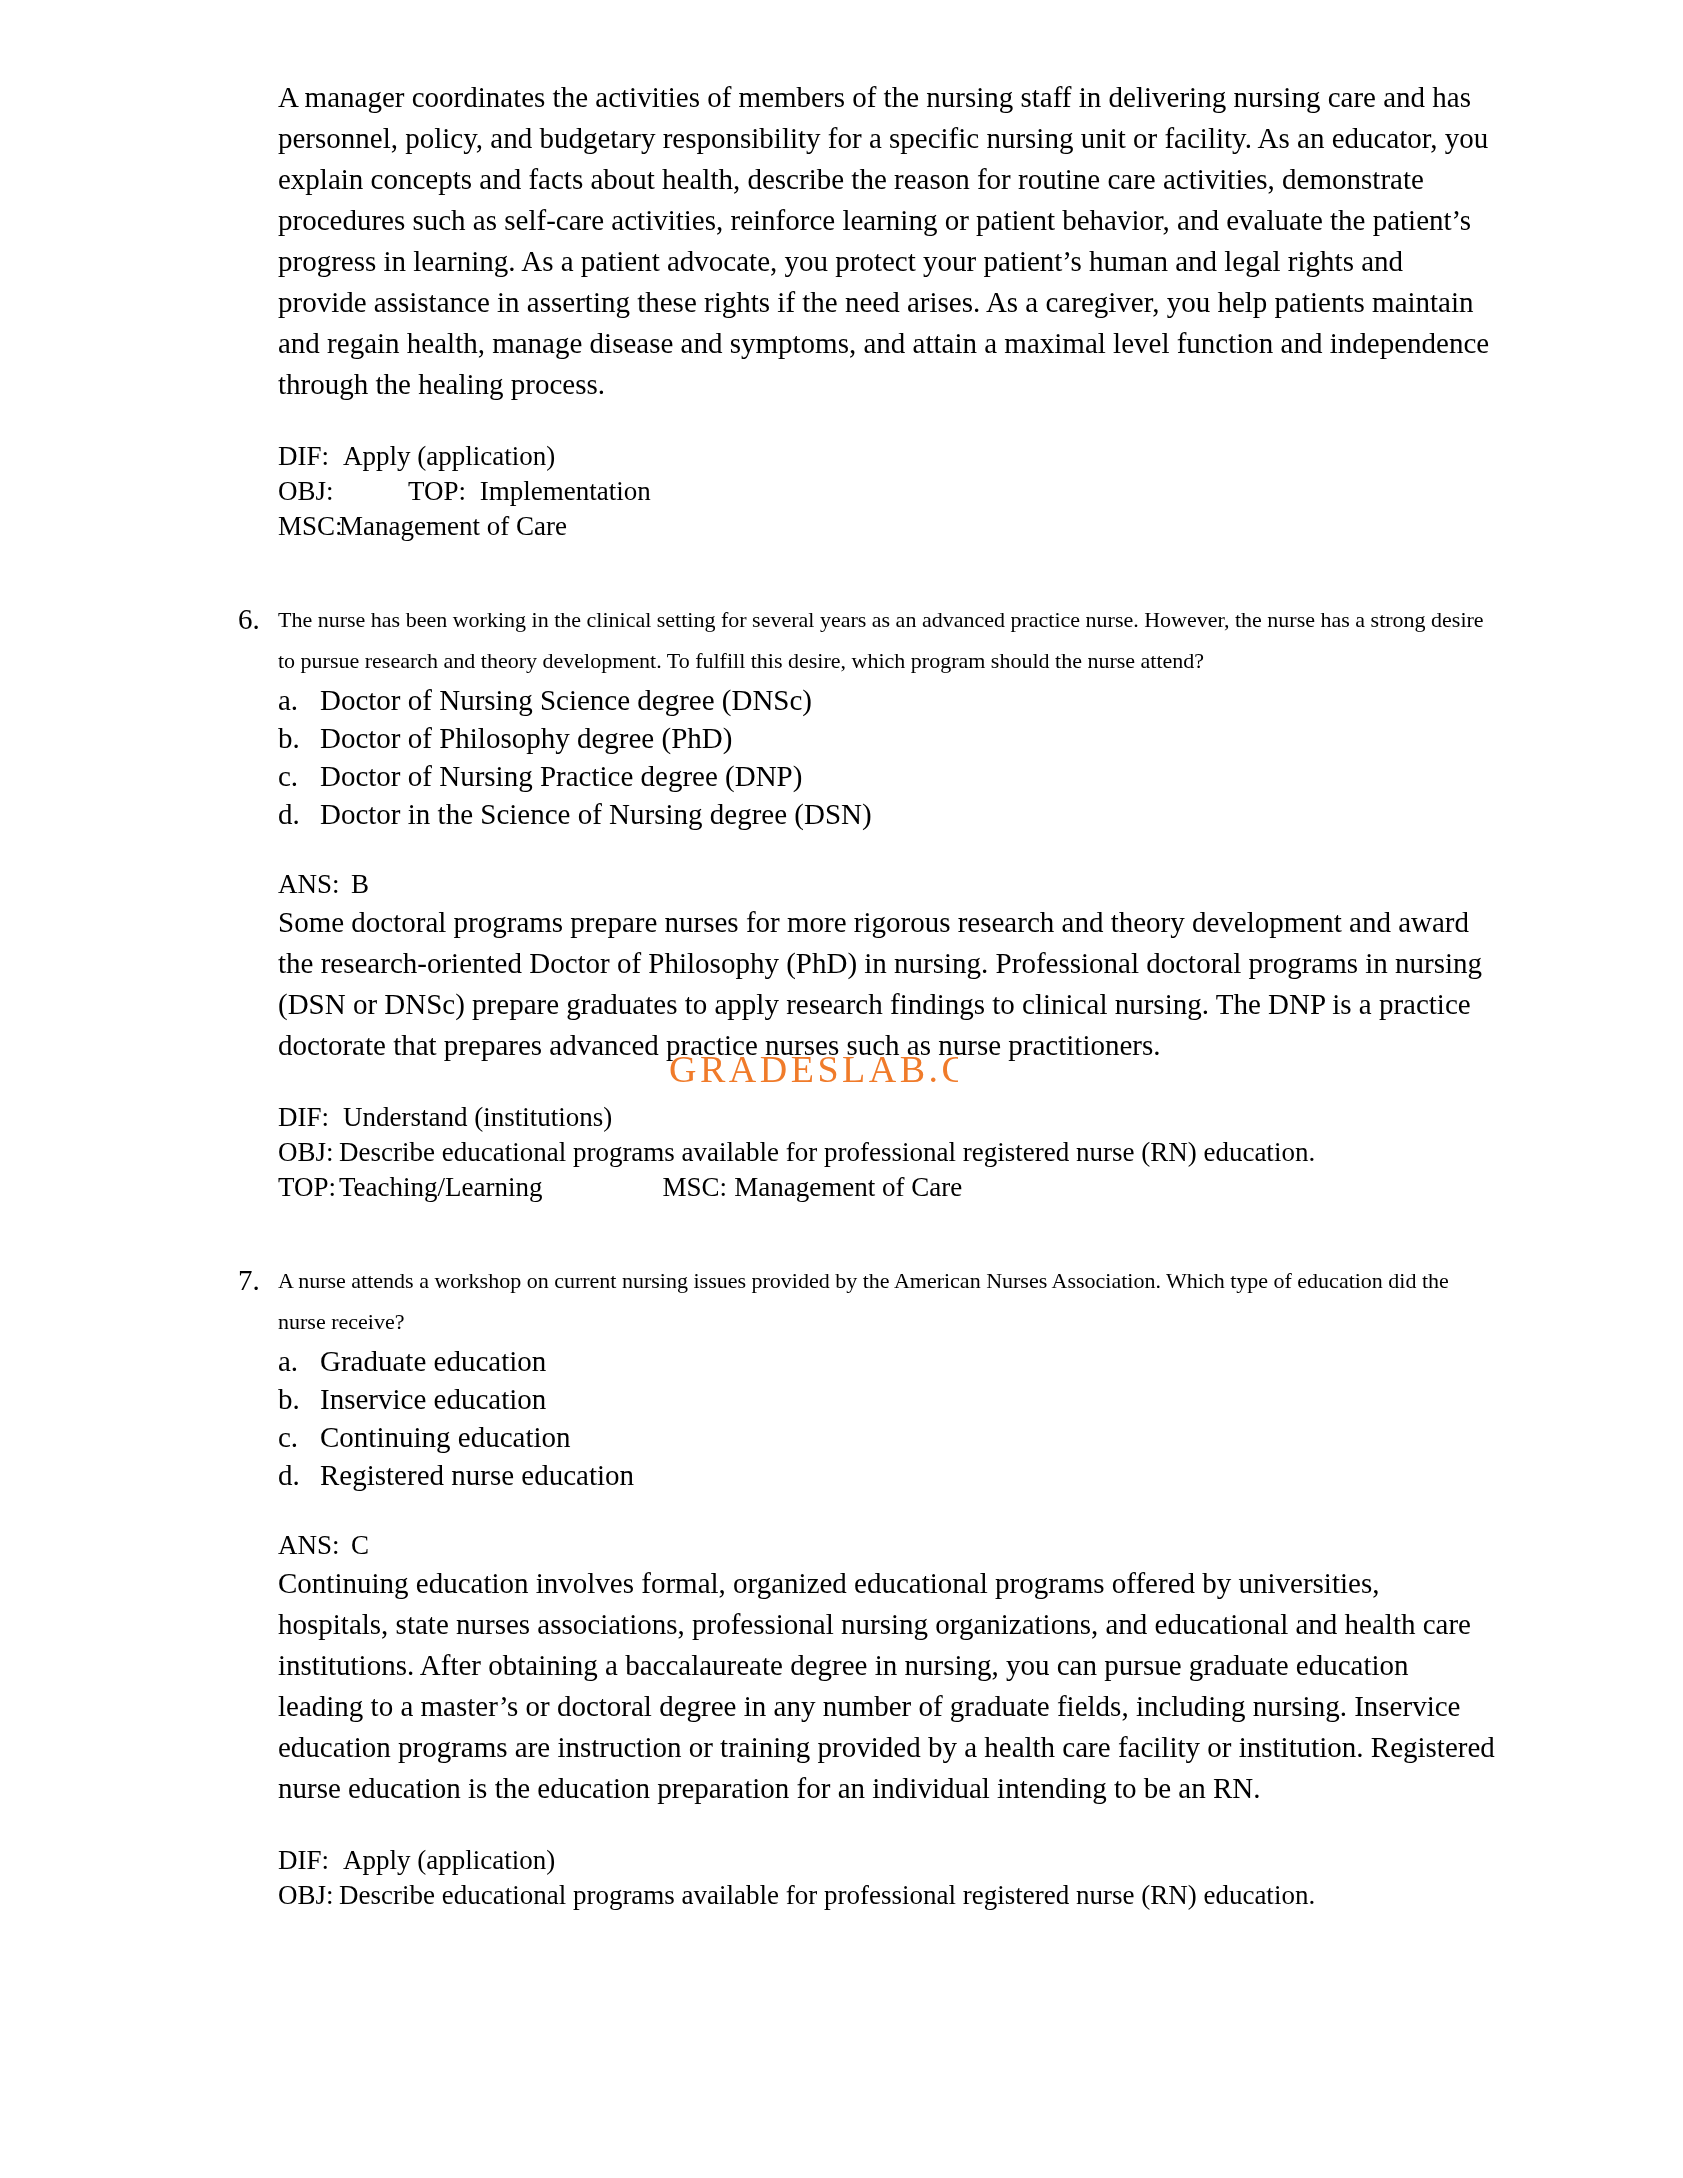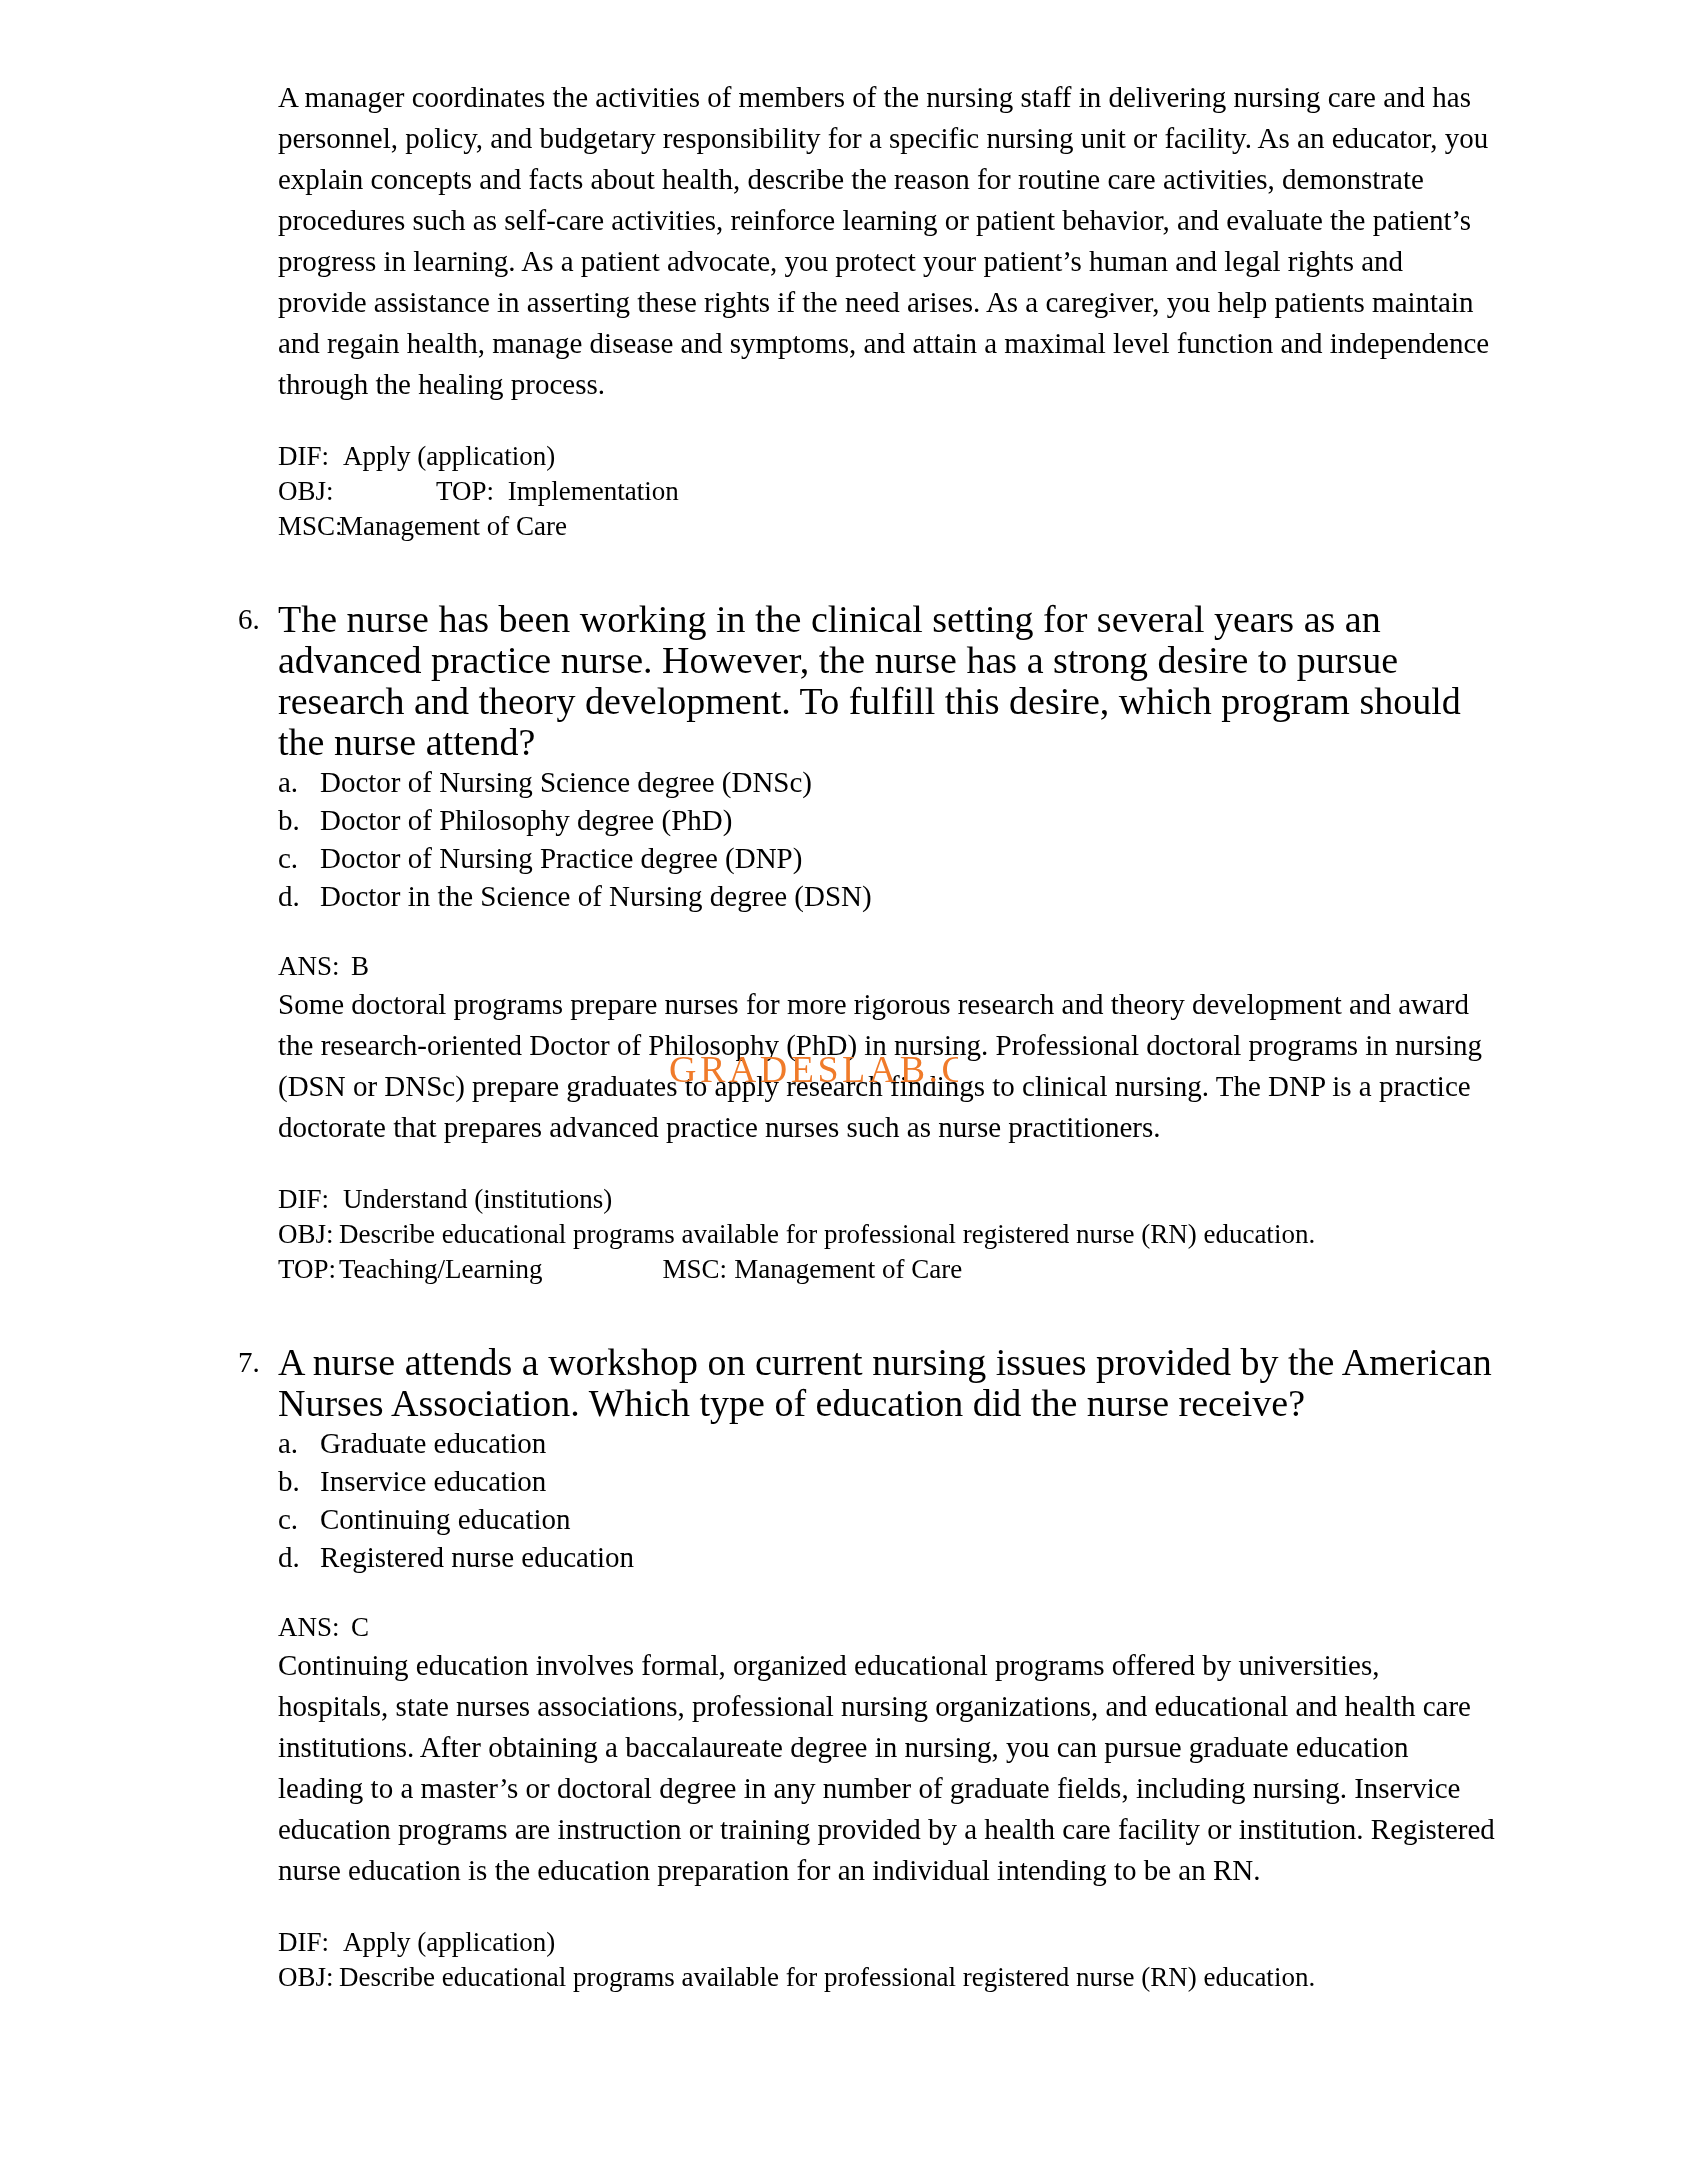--- a/index.html
+++ b/index.html
@@ -62,21 +62,21 @@
     margin: 0;
   }
   .q-num {
     flex: 0 0 40px;
     width: 40px;
     font-size: 29px;
     line-height: 41px;
     text-align: left;
   }
   .q-stem {
-    font-size: 38px;
+    font-size: 22px;
     line-height: 41px;
     max-width: 1218px;
   }
   .options {
     list-style: none;
     margin: 0;
     padding: 0 0 0 40px;
   }
   .option {
     display: flex;
@@ -117,21 +117,21 @@
 
   <div class="spacer-md"></div>
 
   <div class="meta-block">
     <div class="meta-row">
       <span class="meta-key">DIF:</span>
       <span class="meta-val gap-left">Apply (application)</span>
     </div>
     <div class="meta-row">
       <span class="meta-key">OBJ:</span>
-      <span class="meta-second" style="margin-left:97px;">
+      <span class="meta-second" style="margin-left:69px;">
         <span class="meta-key">TOP:</span>
         <span class="meta-val">Implementation</span>
       </span>
     </div>
     <div class="meta-row">
       <span class="meta-key">MSC:</span>
       <span class="meta-val">Management of Care</span>
     </div>
   </div>
 

